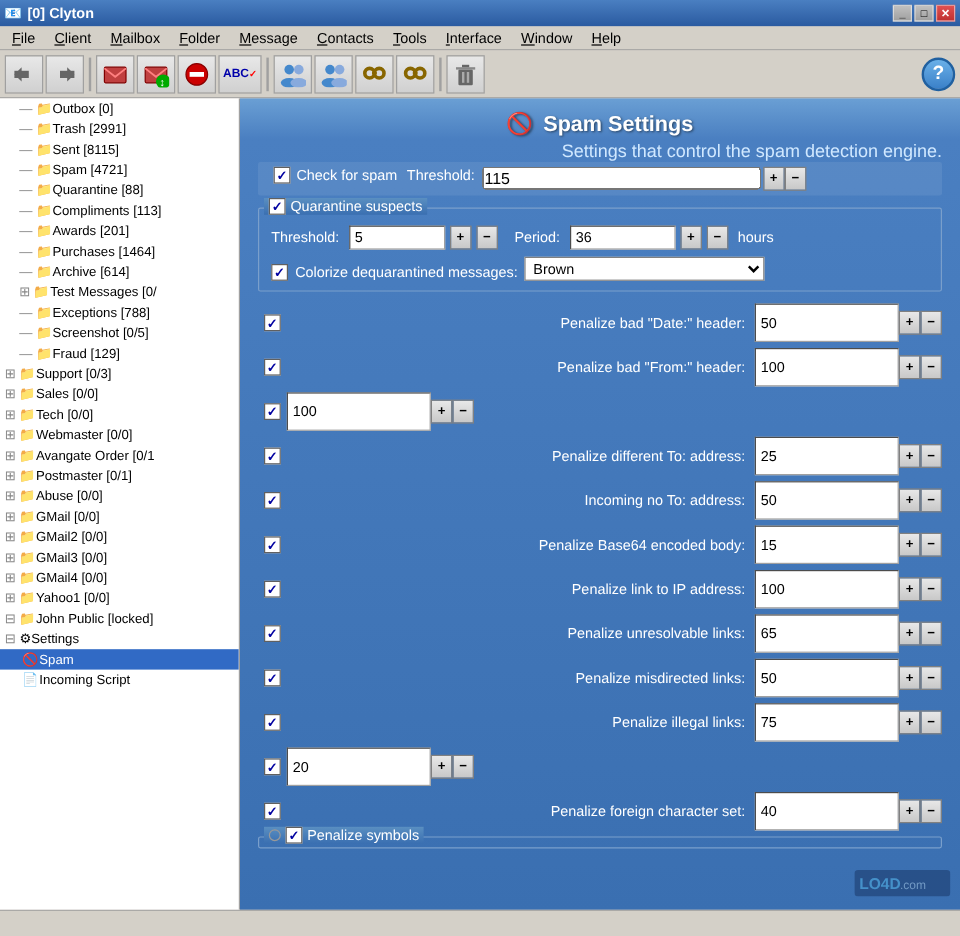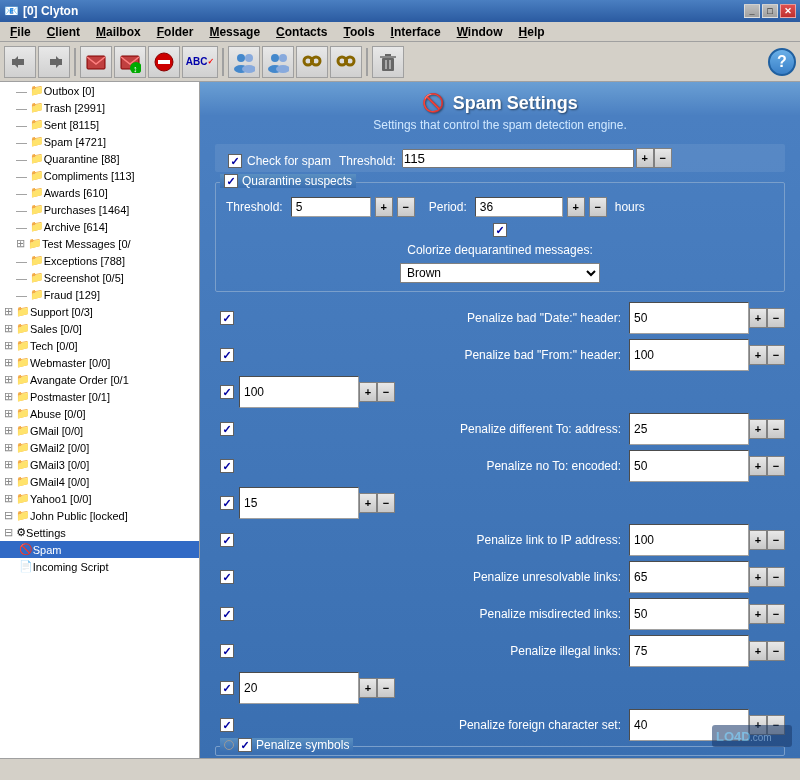--- a/index.html
+++ b/index.html
@@ -31,21 +31,20 @@
     .title-btn.close { background: linear-gradient(to bottom, #e05050, #c03030); color: white; }
 
     
     .menu-bar {
       background: #d4d0c8;
       height: 20px;
       display: flex;
       align-items: center;
       padding: 0 2px;
       border-bottom: 1px solid #a0a0a0;
-      font-weight: bold;
     }
     .menu-item {
       padding: 2px 8px;
       cursor: pointer;
       font-size: 12px;
       color: #000;
     }
 
     
     .toolbar {
@@ -119,24 +118,23 @@
       align-items: center;
       justify-content: center;
       gap: 8px;
       color: white;
       font-size: 18px;
       font-weight: bold;
       margin-bottom: 4px;
       text-shadow: 1px 1px 2px rgba(0,0,0,0.5);
     }
     .spam-subtitle {
-      text-align: center;
+      text-align: right;
       color: #d0e8ff;
-      font-size: 12px;
-      margin-bottom: 12px;
+      font-size: 15px;
     }
     .num-input {
       width: 120px;
       height: 32px;
       border: 1px inset #a0a0a0;
       background: white;
       padding: 1px 4px;
       font-size: 12px;
     }
     .num-input-sm {
@@ -176,21 +174,21 @@
     .cb.checked::after {
       content: '✓';
       font-size: 11px;
       color: #0000a0;
       font-weight: bold;
     }
 
     
     .check-spam-row {
       display: flex;
-      align-items: flex-end;
+      align-items: flex-start;
       margin-bottom: 10px;
       background: rgba(255,255,255,0.08);
       padding: 4px 8px;
       border-radius: 2px;
     }
 
     
     .dropdown-select {
       width: 200px;
       height: 20px;
@@ -246,23 +244,22 @@
       padding: 0 4px;
     }
     .threshold-row {
       display: flex;
       align-items: center;
       gap: 4px;
       margin-bottom: 6px;
     }
     .colorize-row {
       display: flex;
-      align-items: center;
+      align-items: flex-end;
       gap: 6px;
-      flex-direction: column;
     }
   </style>
 </head>
 <body>
 
 <div class="title-bar">
   <div class="title-bar-left">
     <span>📧</span>
     <span>[0] Clyton</span>
   </div>
@@ -408,21 +405,21 @@
       <div class="tree-row tree-indent-1">
         <span style="margin-right:3px; color:#888">—</span>
         <span>📁</span>
         <span>Compliments [113]</span>
       </div>
     </div>
     <div class="tree-item">
       <div class="tree-row tree-indent-1">
         <span style="margin-right:3px; color:#888">—</span>
         <span>📁</span>
-        <span>Awards [610]</span>
+        <span>Awards [201]</span>
       </div>
     </div>
     <div class="tree-item">
       <div class="tree-row tree-indent-1">
         <span style="margin-right:3px; color:#888">—</span>
         <span>📁</span>
         <span>Purchases [1464]</span>
       </div>
     </div>
     <div class="tree-item">
@@ -663,30 +660,31 @@
         <span class="penalty-label">Penalize different To: address:</span>
         <input class="num-input" type="text" value="25" style="">
         <div class="spin-btn">+</div>
         <div class="spin-btn spin-btn-minus">−</div>
       </div>
 
       <div class="penalty-row">
         <div class="checkbox-cell">
             <div class="cb checked"></div>
           </div>
-        <span class="penalty-label">Penalize no To: encoded:</span>
+        <span class="penalty-label">Incoming no To: address:</span>
         <input class="num-input" type="text" value="50" style="">
         <div class="spin-btn">+</div>
         <div class="spin-btn spin-btn-minus">−</div>
       </div>
 
       <div class="penalty-row">
         <div class="checkbox-cell">
             <div class="cb checked"></div>
           </div>
+        <span class="penalty-label">Penalize Base64 encoded body:</span>
         <input class="num-input" type="text" value="15" style="">
         <div class="spin-btn">+</div>
         <div class="spin-btn spin-btn-minus">−</div>
       </div>
 
       <div class="penalty-row">
         <div class="checkbox-cell">
             <div class="cb checked"></div>
           </div>
         <span class="penalty-label">Penalize link to IP address:</span>

